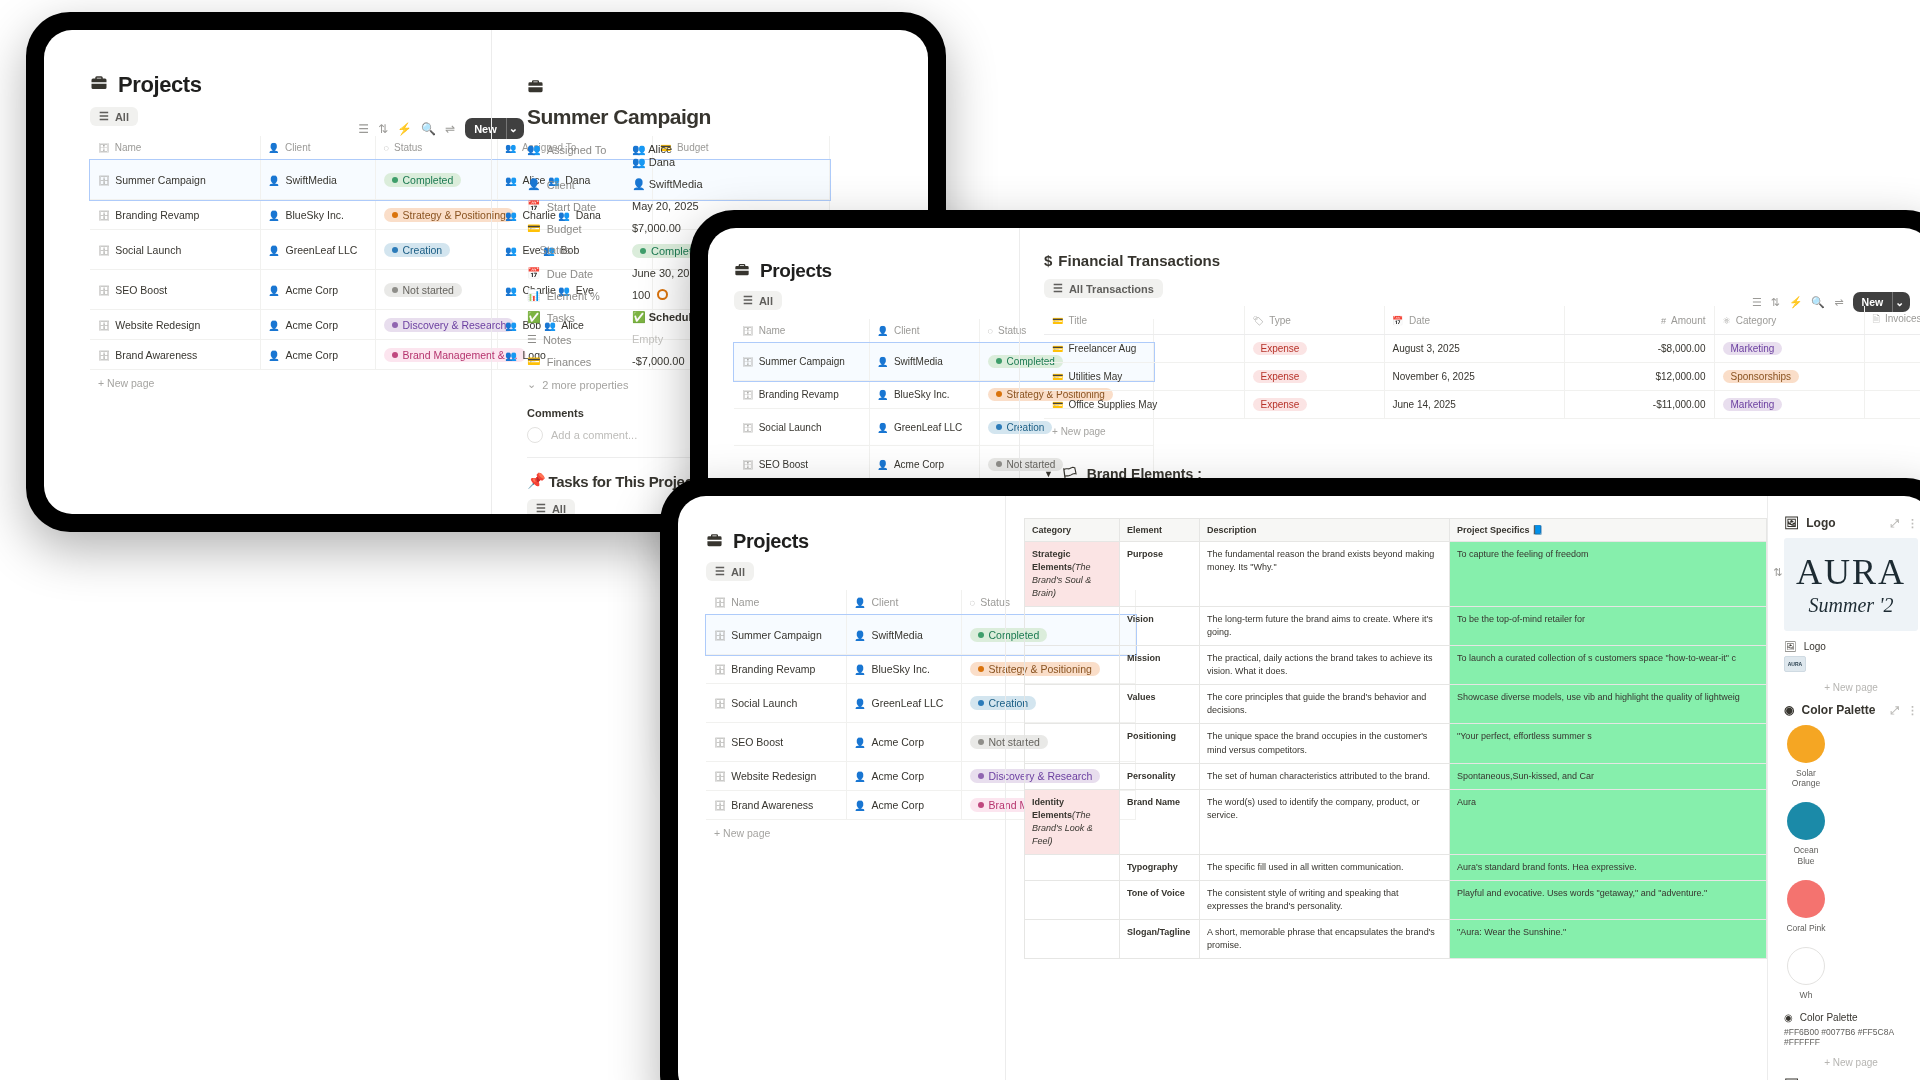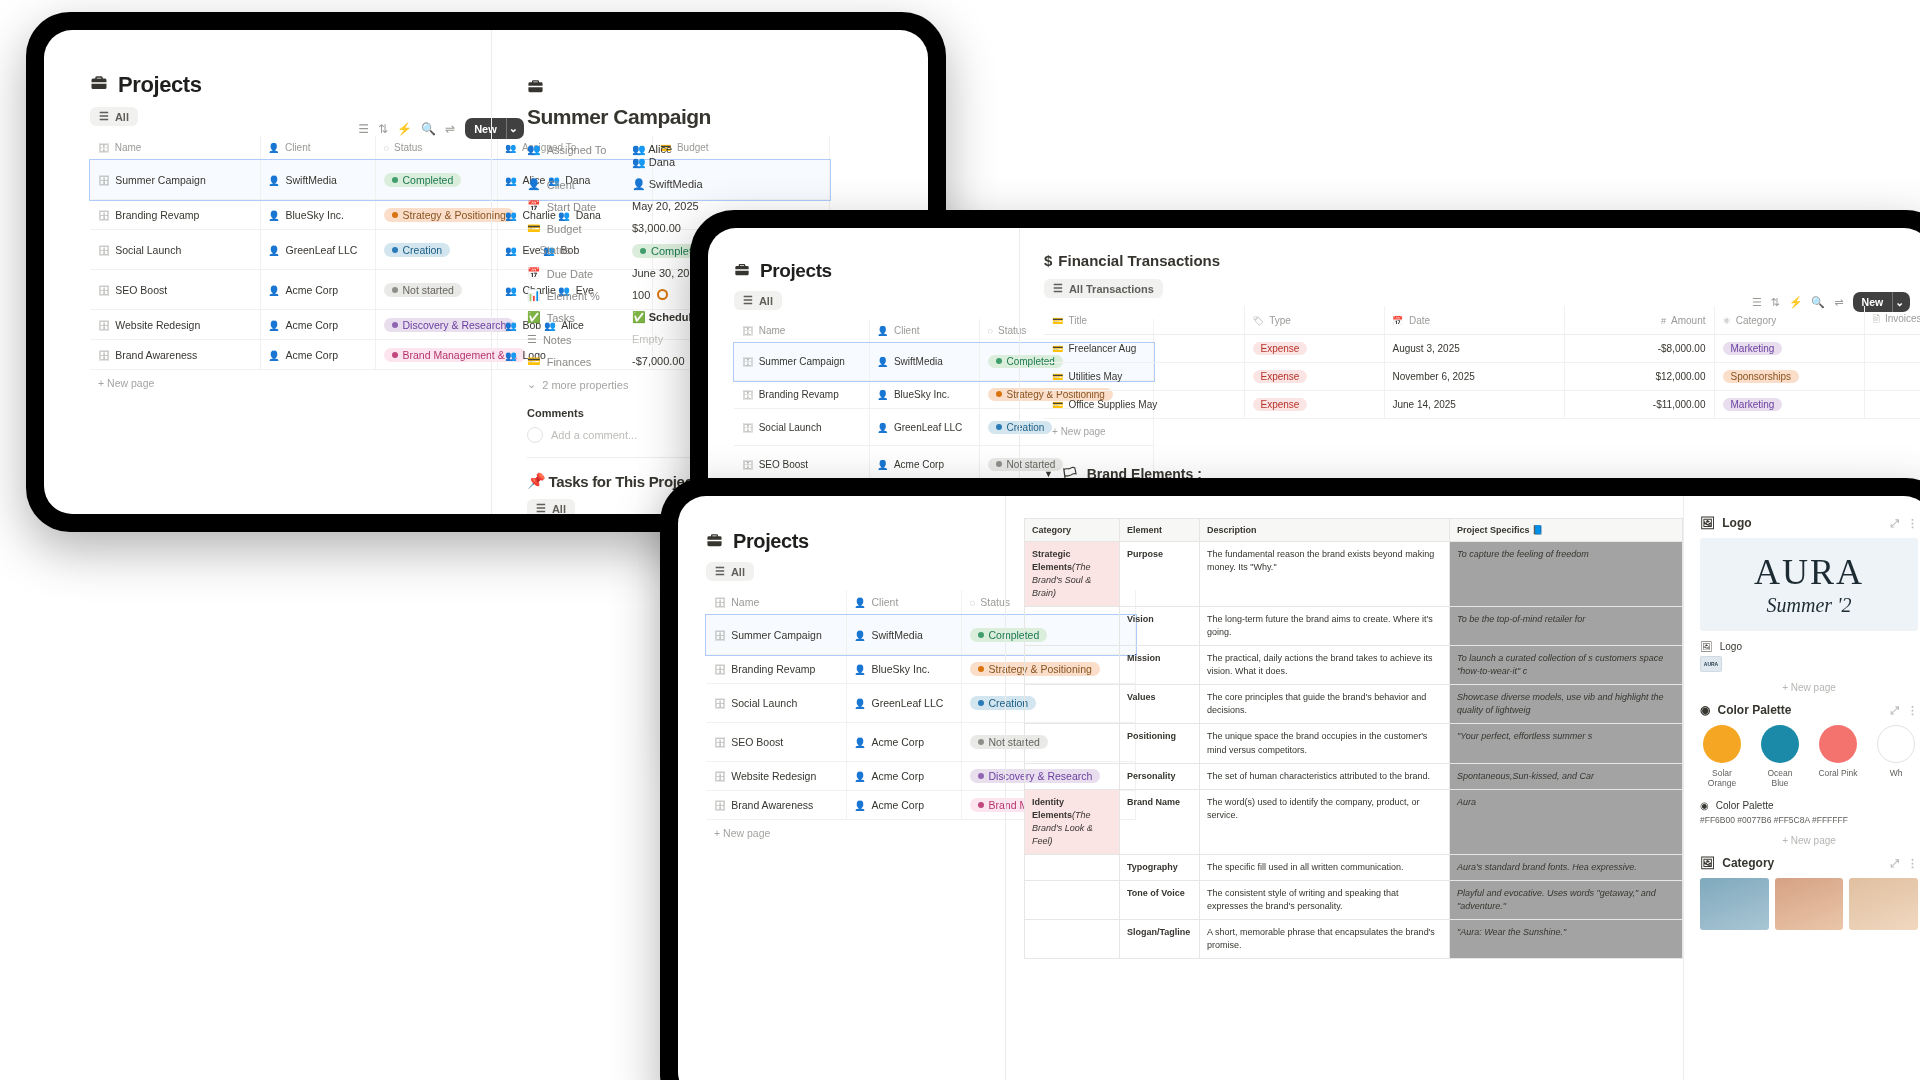--- a/index.html
+++ b/index.html
@@ -78,21 +78,21 @@
   .fin-tbl { font-size:10px; width:100%; }
   .fin-tbl td { height:26px;margin-left:40px; }
   .num { text-align:right; }
 
   .brand-h { display:flex; align-items:center; gap:8px; font-size:14px; font-weight:700; margin:22px 0 10px; }
   .caption { font-size:10px; font-style:italic; color:#8c8b88; }
   .btbl { width:100%; border-collapse:collapse; font-size:9px; table-layout:fixed; }
   .btbl th { background:#f7f7f5; text-align:left; font-weight:600; color:#37352f; border:1px solid #e6e6e4; padding:6px 7px; }
   .btbl td { border:1px solid #e6e6e4; padding:6px 7px; vertical-align:top; line-height:1.45; }
   .cat-pink { background:#fbe4e4; font-weight:700; }
-  .spec { background:#a3a3a3;font-style:italic; }
+  .spec { background:#86efac; }
   .el { font-weight:700; }
 
   
   #w3 { left:660px; top:478px; width:1290px; height:640px; }
   #w3 .lpane { position:absolute; left:0; top:0; width:326px; bottom:0; padding:34px 0 0 28px; }
   #w3 .pg-title { font-size:20px; }
   #w3 .tbl { font-size:10.5px; width:430px; }
   #w3 .tools { position:absolute; right:18px; top:66px; display:flex; align-items:center; font-size:11px; }
   #w3 .rpane { position:absolute; left:327px; top:0; right:0; bottom:0; border-left:1px solid #ececec; display:flex; }
   #w3 .bwrap { width:770px; padding:22px 0 0 18px; }
@@ -100,21 +100,21 @@
 
   .side-h { display:flex; align-items:center; gap:7px; font-size:12px; font-weight:700; margin-bottom:8px; }
   .side-h .sp { margin-left:auto; color:#bdbcb9; font-size:11px; display:flex; gap:8px; }
   .logo-card { background:#eef3f7; border-radius:3px; padding:16px 12px 14px; text-align:center; }
   .logo-word { font-family:"Liberation Serif", serif; font-size:36px; letter-spacing:2px; color:#1d2b33; line-height:1; }
   .logo-sub  { font-family:"Liberation Serif", serif; font-style:italic; font-size:20px; color:#1d2b33; margin-top:4px; }
   .file-row { display:flex; align-items:center; gap:7px; font-size:10px; color:#37352f; margin-top:10px; }
   .file-thumb { width:22px; height:16px; background:#dfe8ee; border:1px solid #cfdae2; border-radius:2px;
                 font-size:5px; display:flex; align-items:center; justify-content:center; color:#2b4150; font-weight:700;}
   .newpage-s { color:#b6b5b2; font-size:10px; text-align:center; margin:10px 0; }
-  .sw-wrap { display:flex; gap:14px; margin:6px 0 4px; }
+  .sw-wrap { display:flex; gap:14px; margin:6px 0 4px;flex-direction:column; }
   .sw { text-align:center; width:44px; }
   .sw i { display:block; width:38px; height:38px; border-radius:50%; margin:0 auto 5px; }
   .sw span { font-size:8.5px; color:#5f5e5b; line-height:1.2; display:block; }
   .hexes { font-size:8.5px; color:#5f5e5b; margin-top:4px; }
   .img-strip { display:flex; gap:6px; margin-top:6px; }
   .img-strip div { height:52px; border-radius:3px; flex:1; }
 </style>
 </head>
 <body>
 
@@ -239,21 +239,21 @@
               <span>📅</span>
               <span>Start Date</span>
             </span>
         <span class="pval">May 20, 2025</span>
       </div>
       <div class="prow">
         <span class="pkey">
               <span>💳</span>
               <span>Budget</span>
             </span>
-        <span class="pval">$3,000.00</span>
+        <span class="pval">$7,000.00</span>
       </div>
       <div class="prow">
         <span class="pkey">
               <span>◌</span>
               <span>Status</span>
             </span>
         <span class="pval"><span class="pill p-green"><i class="dot" style="background:#3f9e6b"></i><span>Completed</span></span></span>
       </div>
       <div class="prow">
         <span class="pkey">

